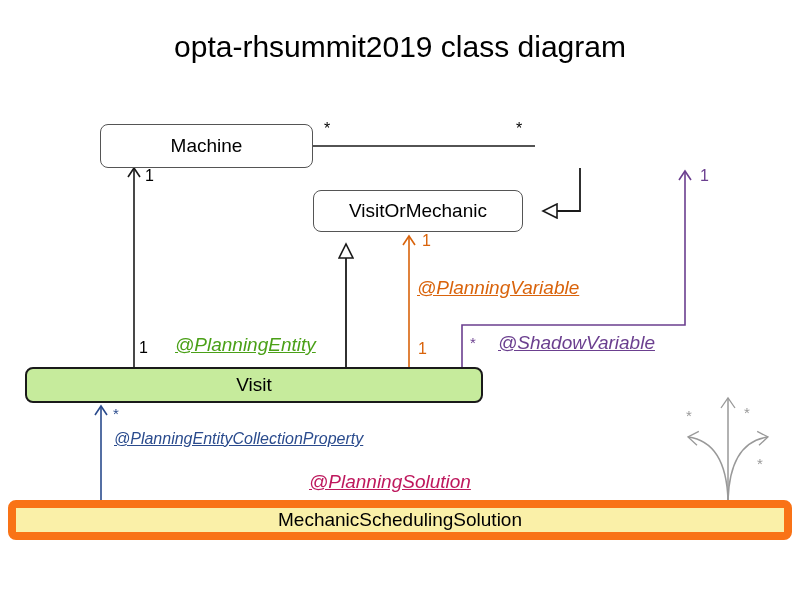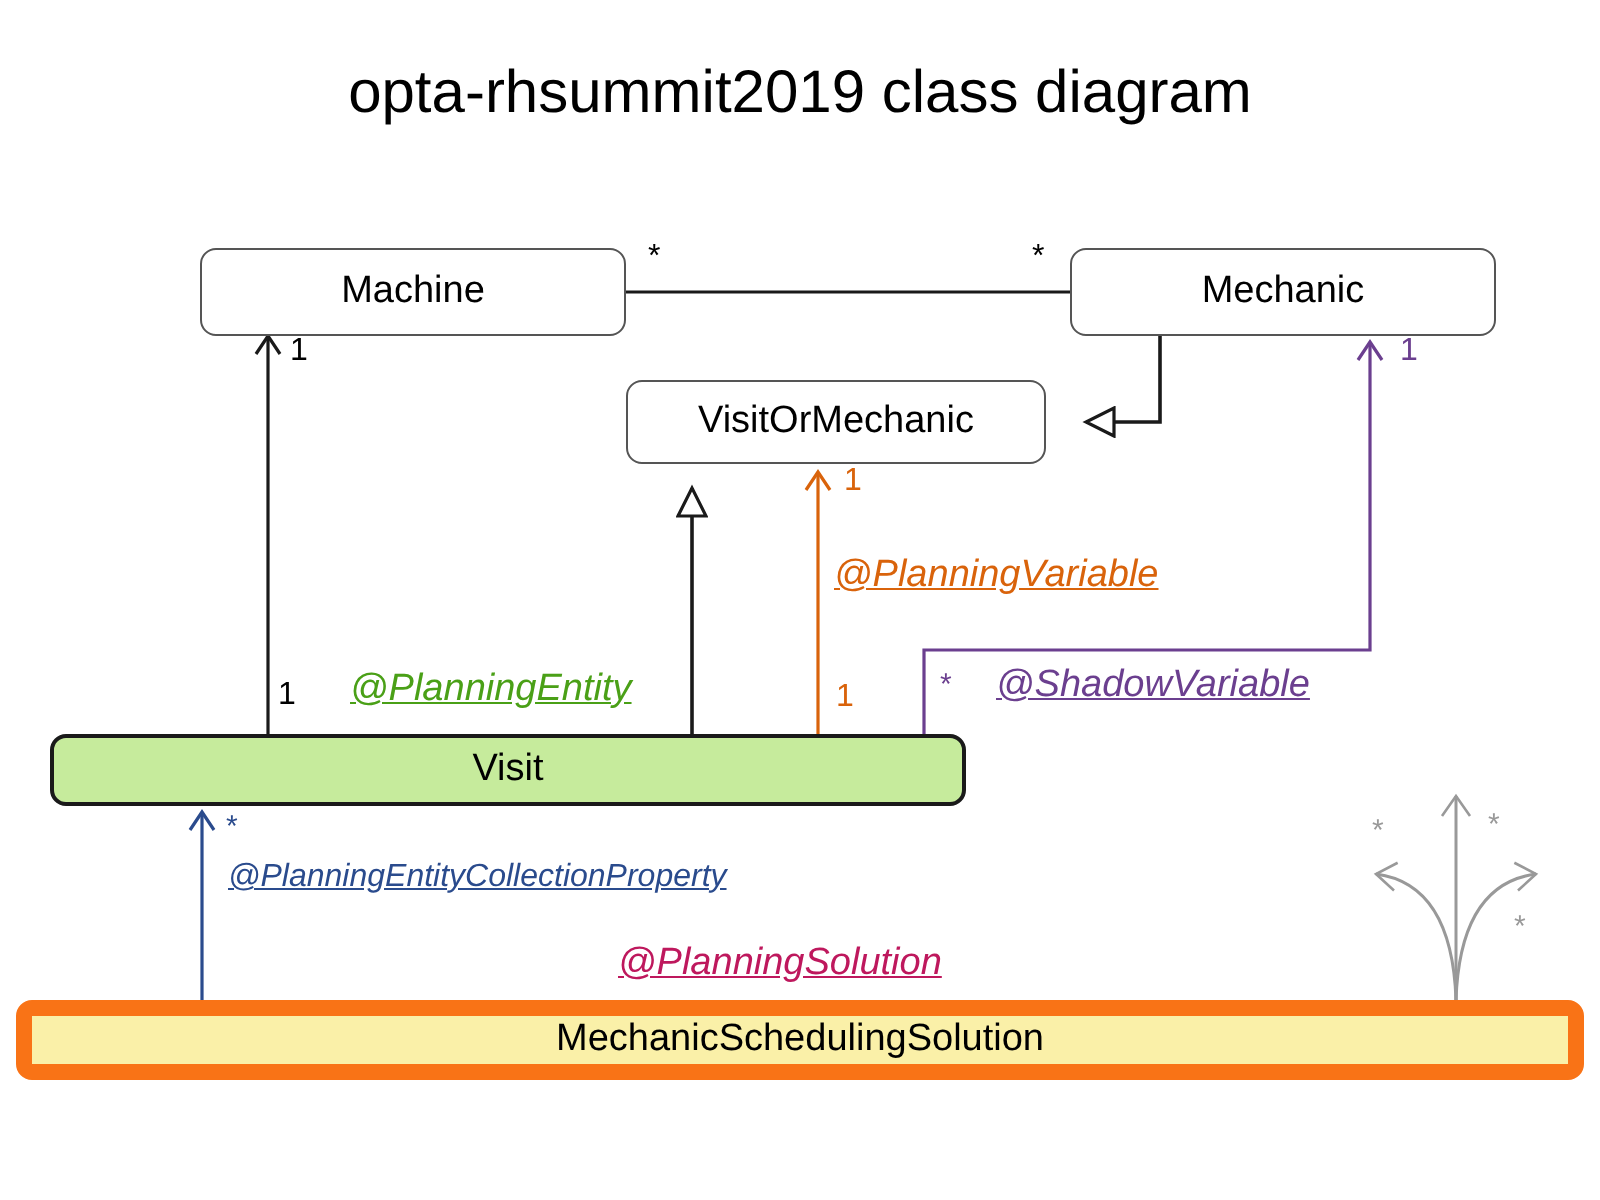--- a/index.html
+++ b/index.html
@@ -114,23 +114,20 @@
 
     <path d="M728,500 L728,398" fill="none" stroke="#999999" stroke-width="1.5" marker-end="url(#open-arrow-gray)"></path>
     <path d="M728,500 Q726,442 688,437" fill="none" stroke="#999999" stroke-width="1.5" marker-end="url(#open-arrow-gray)"></path>
     <path d="M728,500 Q730,442 768,437" fill="none" stroke="#999999" stroke-width="1.5" marker-end="url(#open-arrow-gray)"></path>
   </svg>
 
   <div class="uml-box box-plain" style="left:100px; top:124px; width:213px; height:44px;">
     <span>Machine</span>
   </div>
 
-  <div class="uml-box box-plain" style="left:535px; top:124px; width:213px; height:44px;">
-    <span>Mechanic</span>
-  </div>
 
   <div class="uml-box box-plain" style="left:313px; top:190px; width:210px; height:42px;">
     <span>VisitOrMechanic</span>
   </div>
 
   <div class="uml-box box-entity" style="left:25px; top:367px; width:458px; height:36px;">
     <span>Visit</span>
   </div>
 
   <div class="uml-box box-solution" style="left:8px; top:500px; width:784px; height:40px;">

